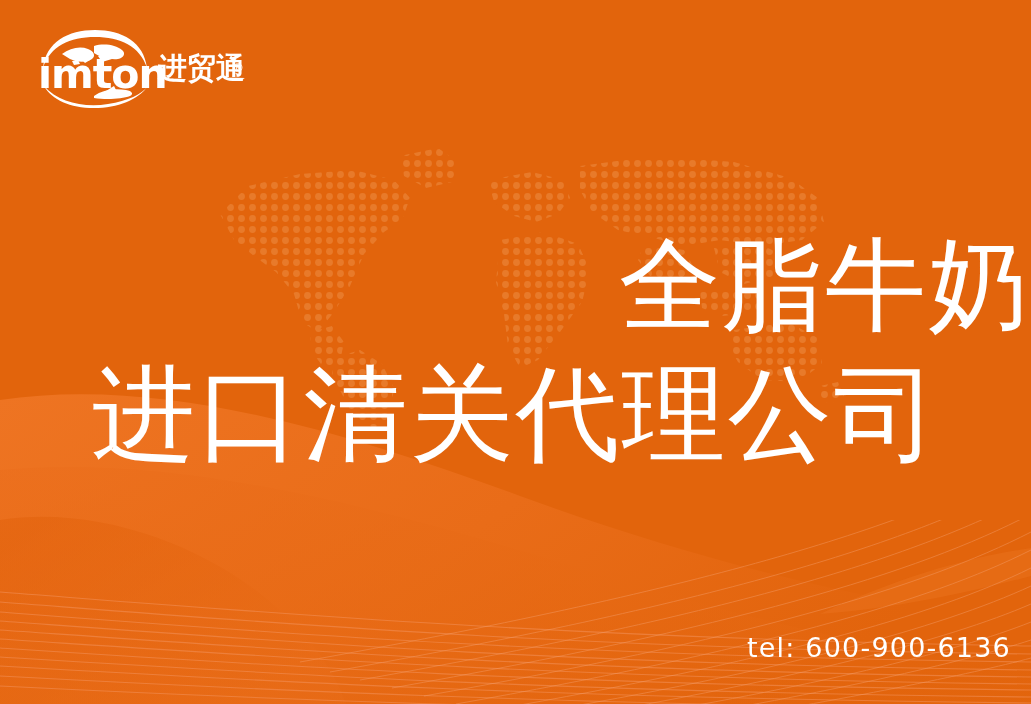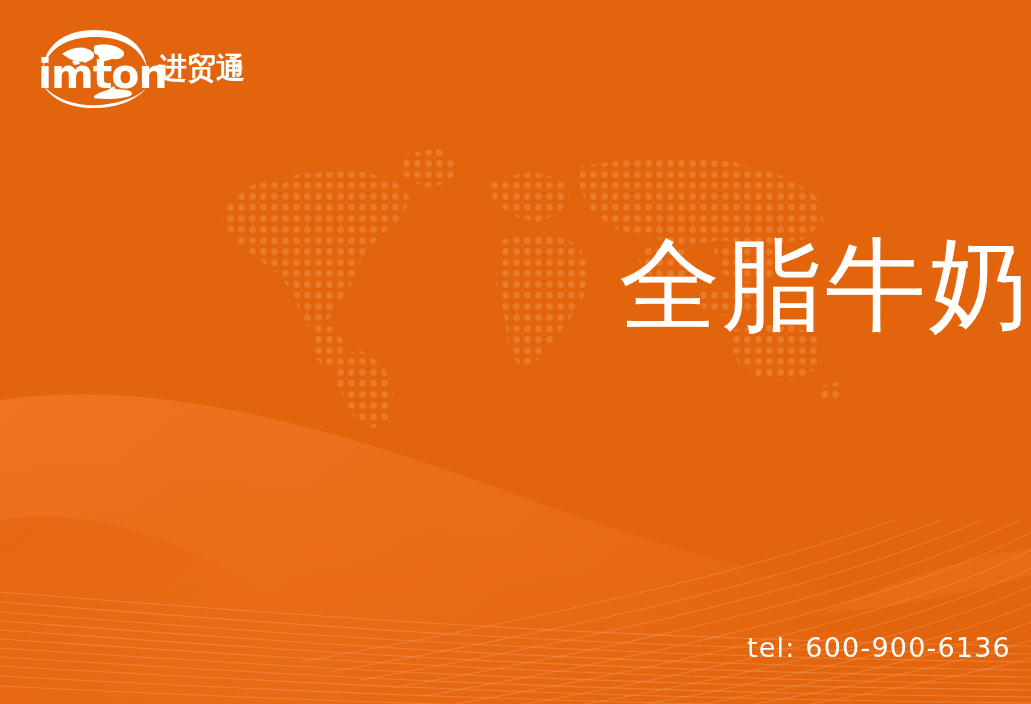--- a/index.html
+++ b/index.html
@@ -276,17 +276,18 @@
         </g>
       </svg>
     </div>
     <span class="logo-word">imton</span>
     <span class="logo-cn">进贸通</span>
     <span class="logo-reg">®</span>
   </div>
 
   <div class="headline">
     <span class="headline-line1">全脂牛奶</span>
+    <span class="headline-line2">进口清关代理公司</span>
   </div>
 
   <div class="tel">tel: 600-900-6136</div>
 
 </div>
 
 </body></html>

